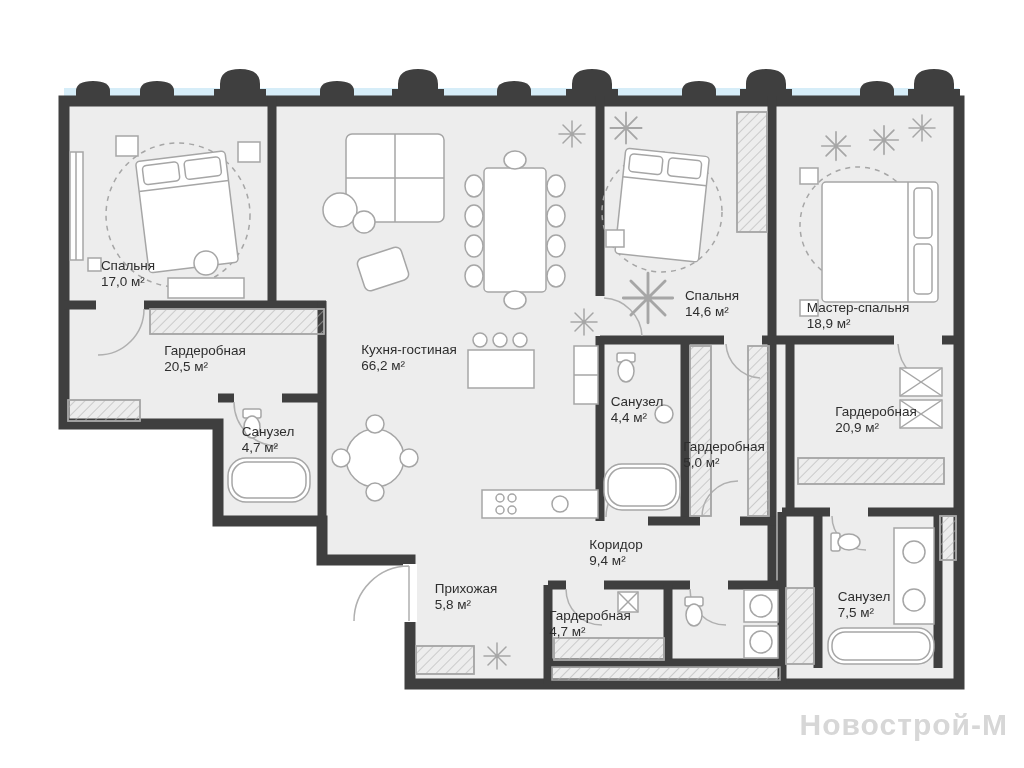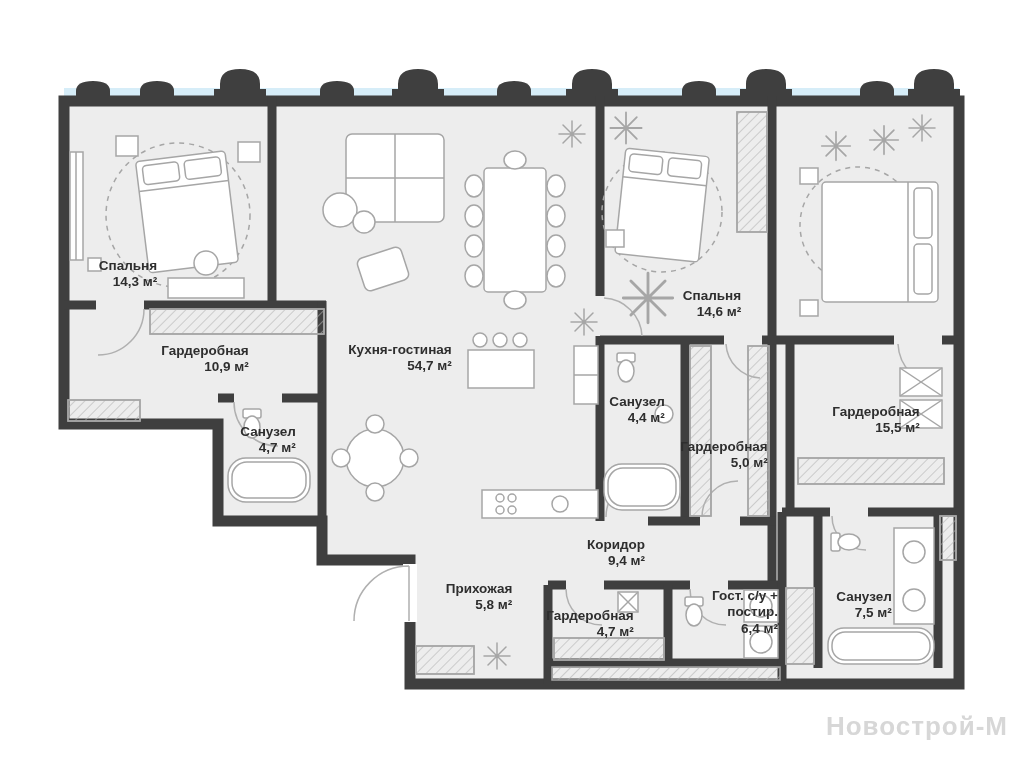--- a/index.html
+++ b/index.html
@@ -1,28 +1,28 @@
 <!DOCTYPE html>
 <html><head>
 <meta charset="utf-8">
 <style>
   html,body{margin:0;padding:0;background:#ffffff;}
   .stage{position:relative;width:1024px;height:768px;background:#ffffff;overflow:hidden;
          font-family:"Liberation Sans",sans-serif;}
   .plan-svg{position:absolute;left:0;top:0;}
-  .room-label{position:absolute;transform:translateX(-50%);text-align:right;
-              color:#2e2e2e;font-size:13.5px;line-height:1.22;white-space:nowrap;z-index:5;font-weight:bold;}
+  .room-label{position:absolute;transform:translateX(-50%);text-align:left;
+              color:#2e2e2e;font-size:13.5px;line-height:1.22;white-space:nowrap;z-index:5;}
   .room-label .ra{display:block;}
   #rl-12{white-space:normal;width:88px;}
-  .watermark{position:absolute;right:16px;bottom:26px;font-size:26px;font-weight:bold;
+  .watermark{position:absolute;right:16px;bottom:26px;font-size:30px;font-weight:bold;
              color:#d7d7d7;letter-spacing:1px;z-index:6;}
   #rl-0{left:128px;top:258px;} #rl-1{left:205px;top:343px;} #rl-2{left:268px;top:424px;}
-  #rl-3{left:400px;top:342px;} #rl-4{left:712px;top:288px;} #rl-5{left:858px;top:300px;}
+  #rl-3{left:409px;top:342px;} #rl-4{left:712px;top:288px;} #rl-5{left:858px;top:300px;}
   #rl-6{left:637px;top:394px;} #rl-7{left:724px;top:439px;} #rl-8{left:876px;top:404px;}
-  #rl-9{left:616px;top:537px;} #rl-10{left:479px;top:581px;} #rl-11{left:590px;top:608px;}
+  #rl-9{left:616px;top:537px;} #rl-10{left:466px;top:581px;} #rl-11{left:590px;top:608px;}
   #rl-12{left:734px;top:588px;} #rl-13{left:864px;top:589px;}
 </style>
 </head>
 <body>
 
 <div class="stage">
 
 <svg class="plan-svg" viewBox="0 0 1024 768" width="1024" height="768" xmlns="http://www.w3.org/2000/svg">
   <defs>
     <pattern id="hatch" width="7" height="7" patternUnits="userSpaceOnUse" patternTransform="rotate(45)">
@@ -257,65 +257,65 @@
       <rect x="940" y="516" width="16" height="44" fill="url(#hatch)"></rect>
       <rect x="940" y="516" width="16" height="44"></rect>
     </g>
 
     <rect x="552" y="667" width="228" height="13" fill="url(#hatch)"></rect>
   </g>
 </svg>
 
   <div class="room-label" id="rl-0">
     <span class="rn">Спальня</span>
-    <span class="ra">14,3 м²</span>
+    <span class="ra">17,0 м²</span>
   </div>
   <div class="room-label" id="rl-1">
     <span class="rn">Гардеробная</span>
-    <span class="ra">10,9 м²</span>
+    <span class="ra">20,5 м²</span>
   </div>
   <div class="room-label" id="rl-2">
     <span class="rn">Санузел</span>
     <span class="ra">4,7 м²</span>
   </div>
   <div class="room-label" id="rl-3">
     <span class="rn">Кухня-гостиная</span>
-    <span class="ra">54,7 м²</span>
+    <span class="ra">66,2 м²</span>
   </div>
   <div class="room-label" id="rl-4">
     <span class="rn">Спальня</span>
     <span class="ra">14,6 м²</span>
   </div>
+  <div class="room-label" id="rl-5">
+    <span class="rn">Мастер-спальня</span>
+    <span class="ra">18,9 м²</span>
+  </div>
   <div class="room-label" id="rl-6">
     <span class="rn">Санузел</span>
     <span class="ra">4,4 м²</span>
   </div>
   <div class="room-label" id="rl-7">
     <span class="rn">Гардеробная</span>
     <span class="ra">5,0 м²</span>
   </div>
   <div class="room-label" id="rl-8">
     <span class="rn">Гардеробная</span>
-    <span class="ra">15,5 м²</span>
+    <span class="ra">20,9 м²</span>
   </div>
   <div class="room-label" id="rl-9">
     <span class="rn">Коридор</span>
     <span class="ra">9,4 м²</span>
   </div>
   <div class="room-label" id="rl-10">
     <span class="rn">Прихожая</span>
     <span class="ra">5,8 м²</span>
   </div>
   <div class="room-label" id="rl-11">
     <span class="rn">Гардеробная</span>
     <span class="ra">4,7 м²</span>
   </div>
-  <div class="room-label" id="rl-12">
-    <span class="rn">Гост. с/у + постир.</span>
-    <span class="ra">6,4 м²</span>
-  </div>
   <div class="room-label" id="rl-13">
     <span class="rn">Санузел</span>
     <span class="ra">7,5 м²</span>
   </div>
 
   <div class="watermark">Новострой-М</div>
 </div>
 
 </body></html>

